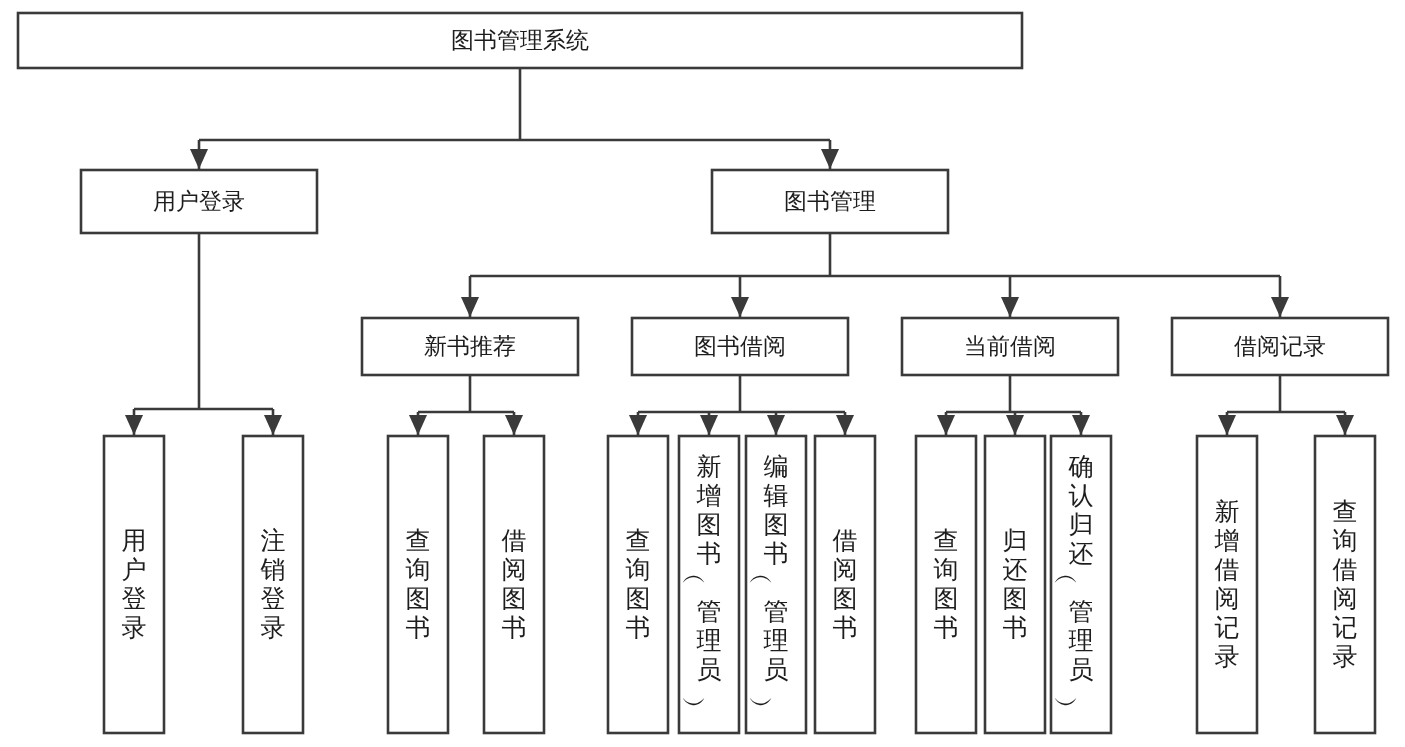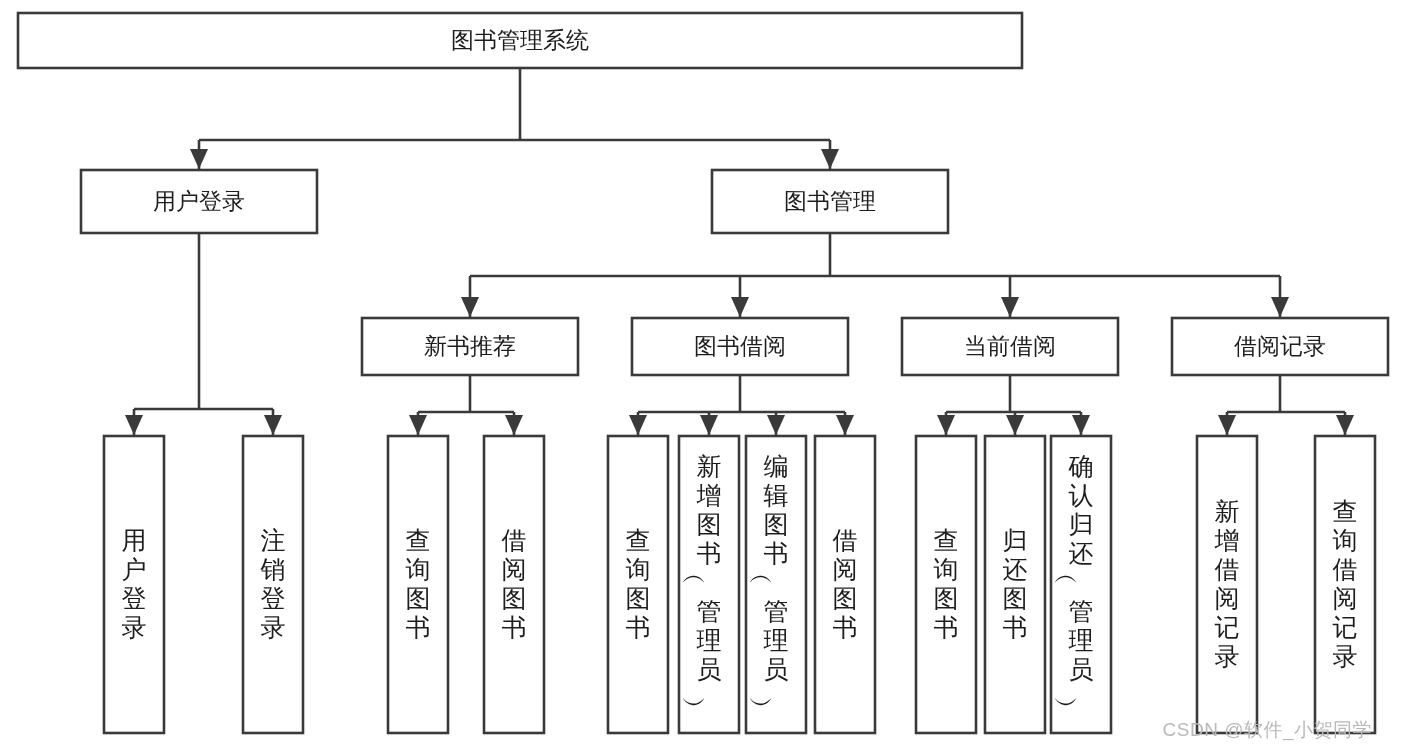--- a/index.html
+++ b/index.html
@@ -207,14 +207,13 @@
         <g>
           <rect x="1197" y="436" width="60" height="297" class="box-rect"></rect>
           <text x="1227" y="520.12" class="leaf-label-v"><tspan x="1227" dy="0">新</tspan><tspan x="1227" dy="29">增</tspan><tspan x="1227" dy="29">借</tspan><tspan x="1227" dy="29">阅</tspan><tspan x="1227" dy="29">记</tspan><tspan x="1227" dy="29">录</tspan></text>
         </g>
         <g>
           <rect x="1315" y="436" width="60" height="297" class="box-rect"></rect>
           <text x="1345" y="520.12" class="leaf-label-v"><tspan x="1345" dy="0">查</tspan><tspan x="1345" dy="29">询</tspan><tspan x="1345" dy="29">借</tspan><tspan x="1345" dy="29">阅</tspan><tspan x="1345" dy="29">记</tspan><tspan x="1345" dy="29">录</tspan></text>
         </g>
       </g>
   </svg>
-  <div class="watermark-text">CSDN @软件_小贺同学</div>
 </div>
 
 </body></html>

